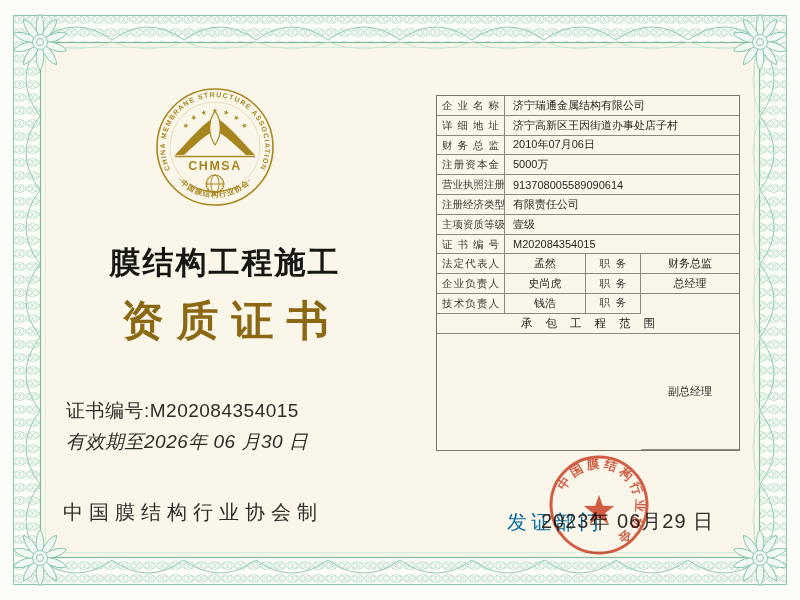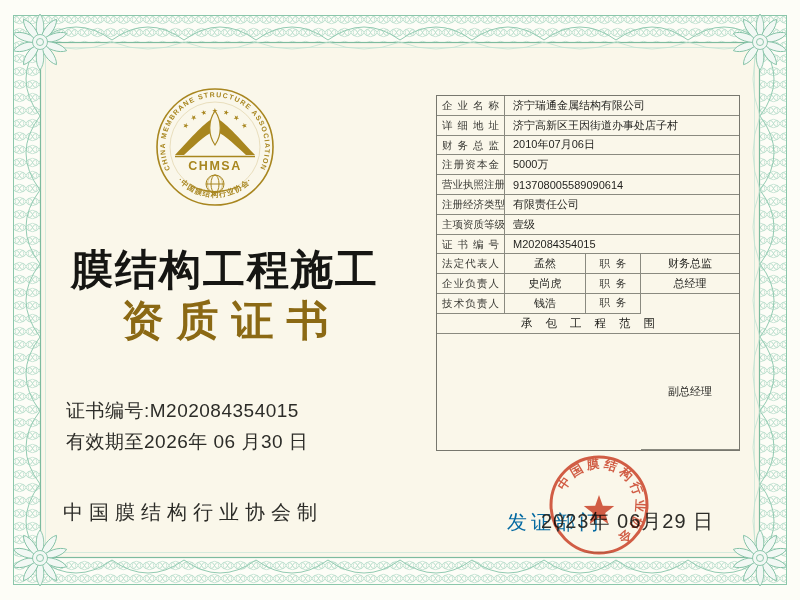--- a/index.html
+++ b/index.html
@@ -9,30 +9,30 @@
     font-family:"Liberation Sans",sans-serif;
   }
   .inner-paper{
     position:absolute;left:40px;top:42px;width:720px;height:516px;
     background:#faf7ea;
   }
   svg.frame{position:absolute;left:0;top:0;}
   svg.emblem{position:absolute;left:152px;top:84px;width:126px;height:126px;}
   .title1{
     position:absolute;left:55px;top:242px;width:340px;text-align:center;
-    font-size:42px;font-weight:bold;letter-spacing:2px;color:#161613;
+    font-size:31px;font-weight:bold;letter-spacing:2px;color:#161613;
   }
   .title2{
     position:absolute;left:55px;top:293px;width:340px;text-align:center;
     font-family:"Liberation Serif","DejaVu Serif",serif;
     font-size:42px;font-weight:bold;color:#8b6914;
     letter-spacing:13px;text-indent:13px;
   }
   .certno{position:absolute;left:66px;top:398px;font-size:19px;color:#2c2c28;letter-spacing:.5px;}
-  .validity{position:absolute;left:66px;top:429px;font-size:19px;color:#2c2c28;letter-spacing:.5px;}
+  .validity{position:absolute;left:66px;top:429px;font-size:19px;color:#2c2c28;letter-spacing:.5px;font-style:italic;}
   .issuer{position:absolute;left:63px;top:487px;font-size:20px;color:#2c2c28;letter-spacing:6px;margin-top:12px;}
   
   .ctable{
     position:absolute;left:436px;top:95px;width:302px;height:354px;
     display:grid;grid-template-columns:68px 81px 55px 1fr;
     grid-template-rows:repeat(11,19.8px) 20px 1fr;
     border:1px solid #77776e;color:#2e2e2a;
   }
   .cell{
     border-right:1px solid #8a8a80;border-bottom:1px solid #8a8a80;

